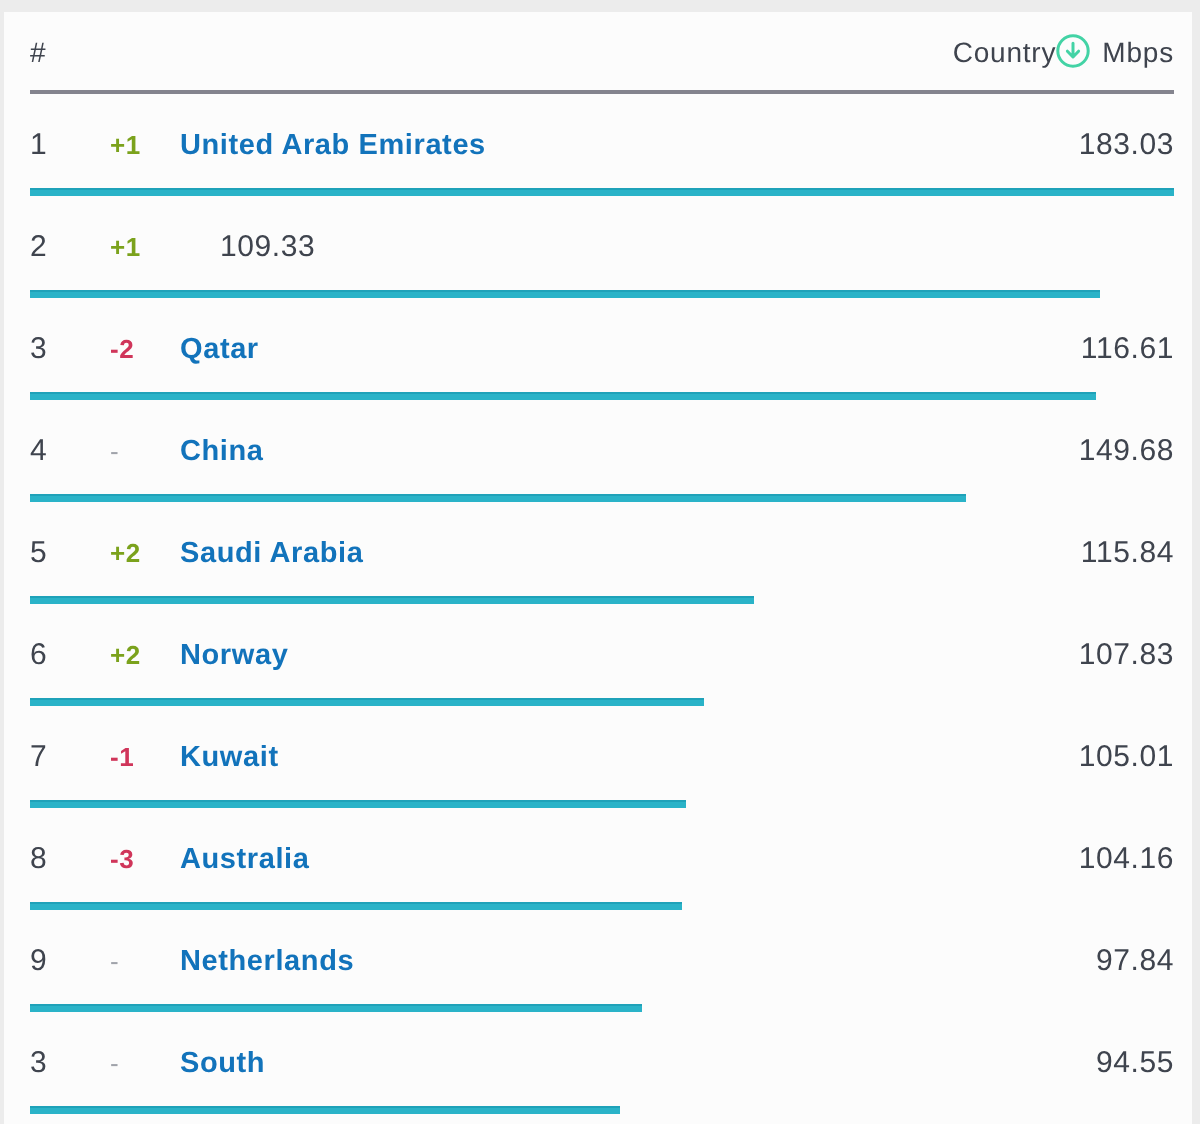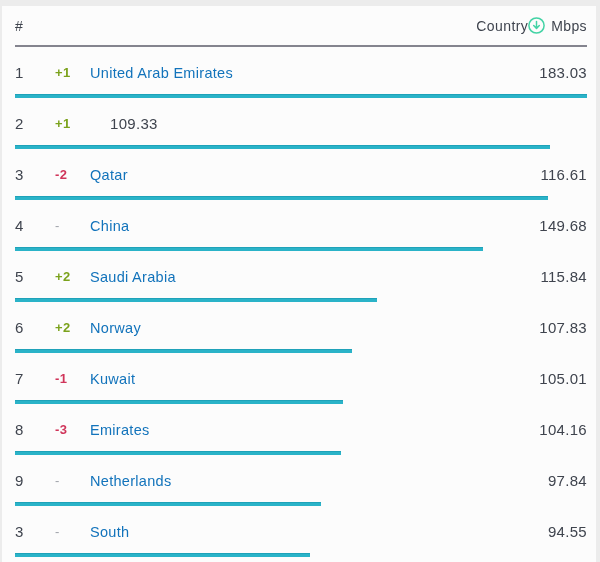--- a/index.html
+++ b/index.html
@@ -29,21 +29,21 @@
     position:relative; height:51px;
     display:flex; align-items:center;
     cursor:pointer;
   }
   .rank { width:40px; font-size:15px; color:var(--text,#3f444e); }
   .change { width:35px; font-size:13px; font-weight:bold; letter-spacing:.3px; }
   .change.up { color:var(--up_green,#7ba21c); }
   .change.down { color:var(--down_red,#d0355a); }
   .change.neutral { color:var(--neutral_gray,#a0a3aa); font-weight:normal; }
   .country {
-    flex:1; font-size:14.5px; font-weight:normal; letter-spacing:.3px;
+    flex:1; font-size:14.5px; font-weight:bold; letter-spacing:.3px;
     color:var(--link_blue,#1273bb);
   }
   .value { font-size:15px; letter-spacing:.3px; color:var(--text,#3f444e);margin-left:20px; }
   .bar {
     position:absolute; left:0; bottom:0; height:4px;
     background:var(--bar_teal,#2ab3c8);
     border-top:1px solid var(--bar_teal_dark,#1fa2b9);
   }
 </style>
 </head>
@@ -116,21 +116,21 @@
     <span class="rank">7</span>
     <span class="change down">-1</span>
     <span class="country">Kuwait</span>
     <span class="value">105.01</span>
     <div class="bar" style="width: 57.37%;"></div>
   </div>
 
   <div class="row">
     <span class="rank">8</span>
     <span class="change down">-3</span>
-    <span class="country">Emirates</span>
+    <span class="country">Australia</span>
     <span class="value">104.16</span>
     <div class="bar" style="width: 56.91%;"></div>
   </div>
 
   <div class="row">
     <span class="rank">9</span>
     <span class="change neutral">-</span>
     <span class="country">Netherlands</span>
     <span class="value">97.84</span>
     <div class="bar" style="width: 53.46%;"></div>

